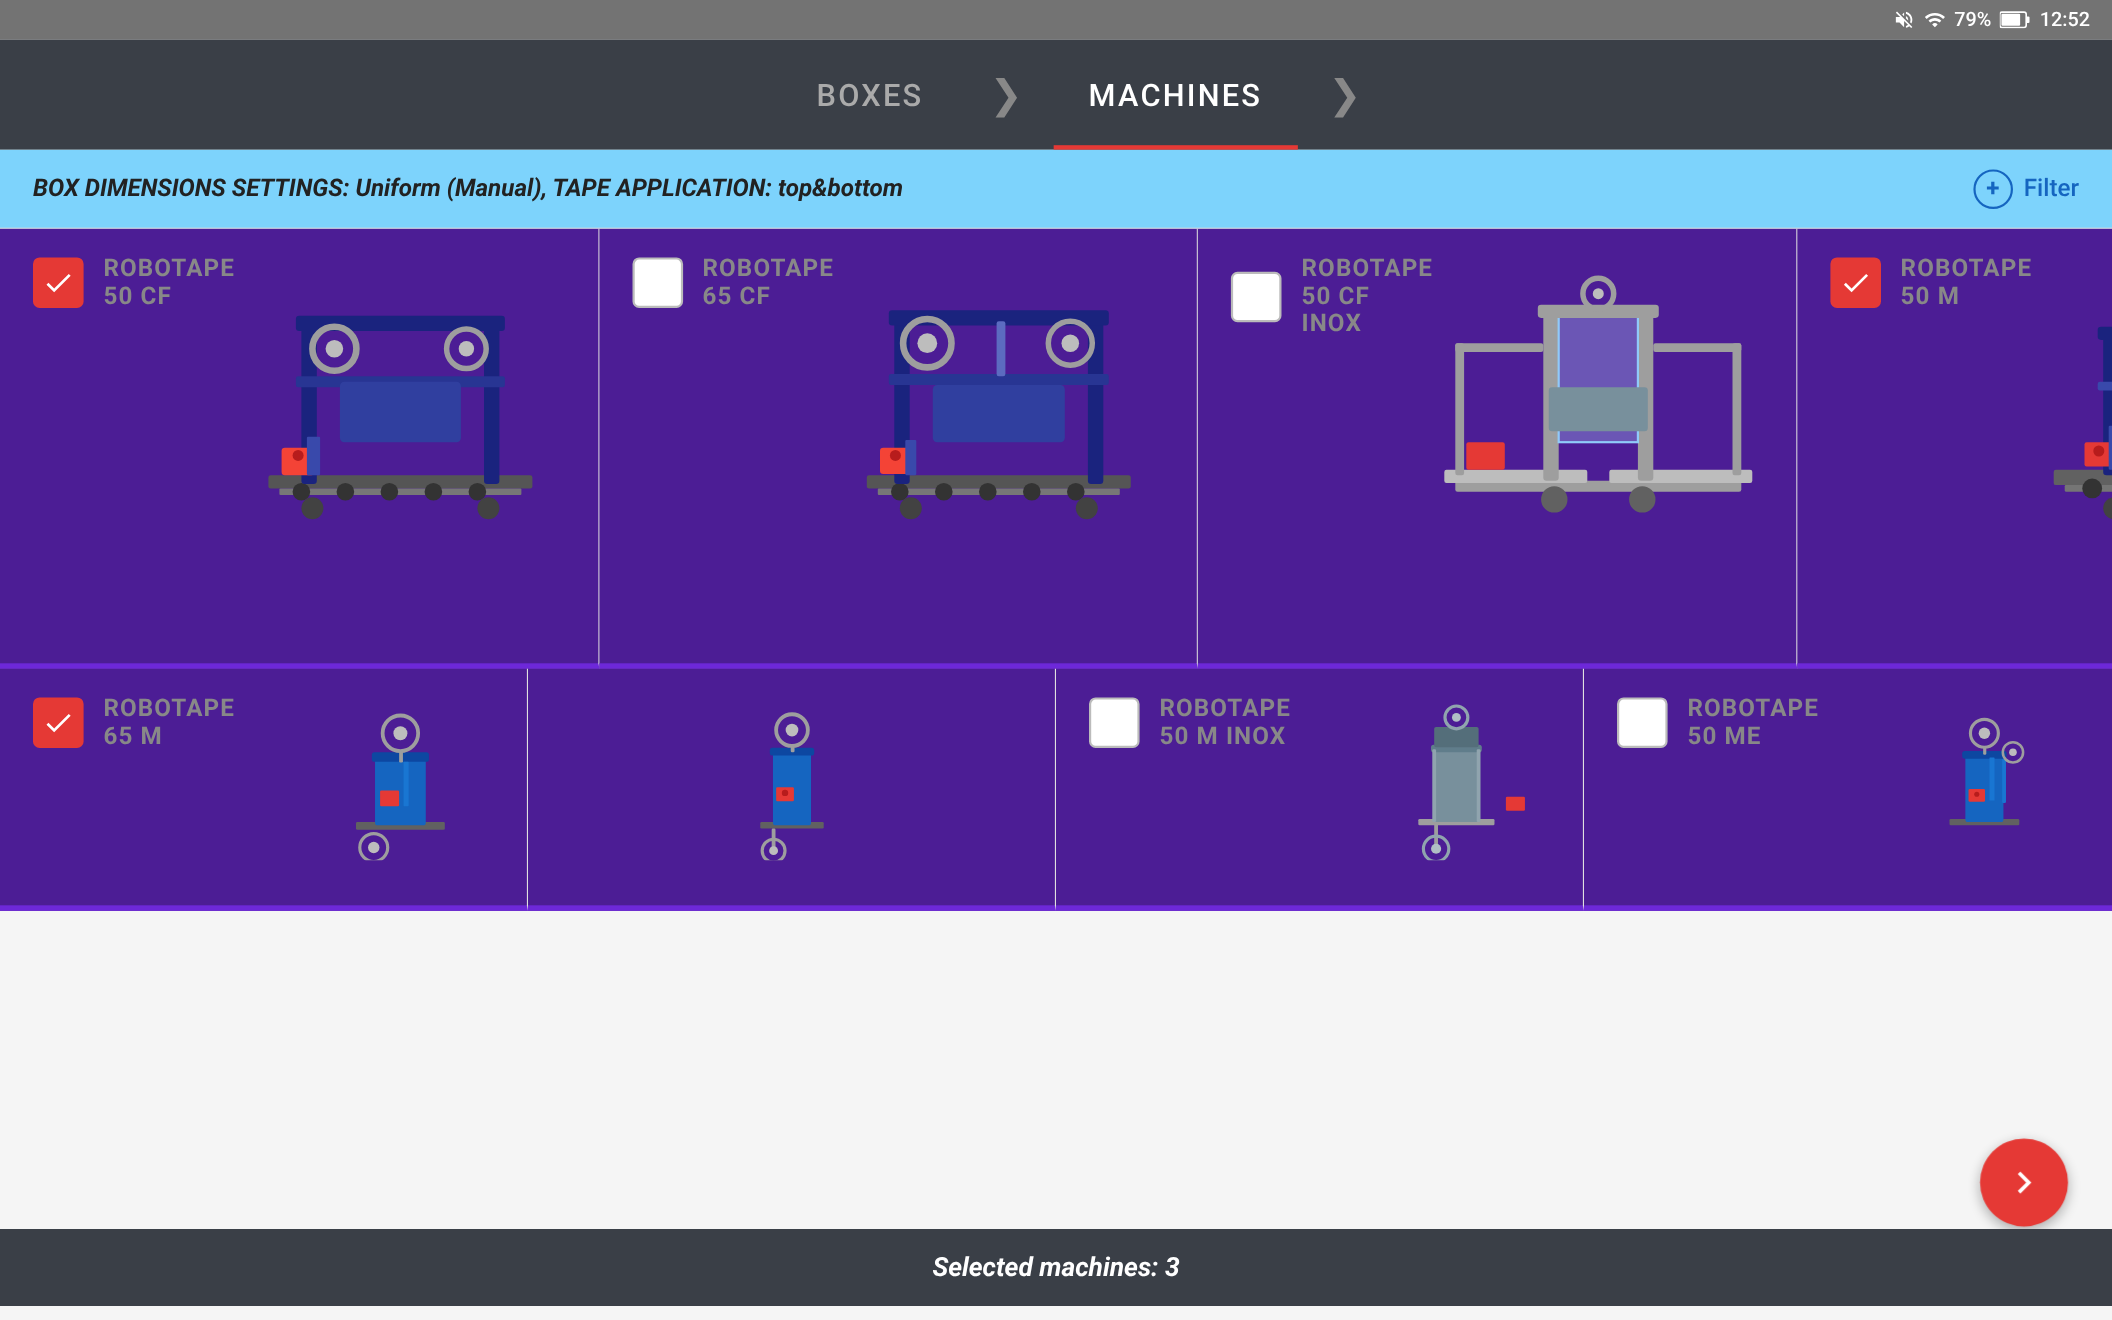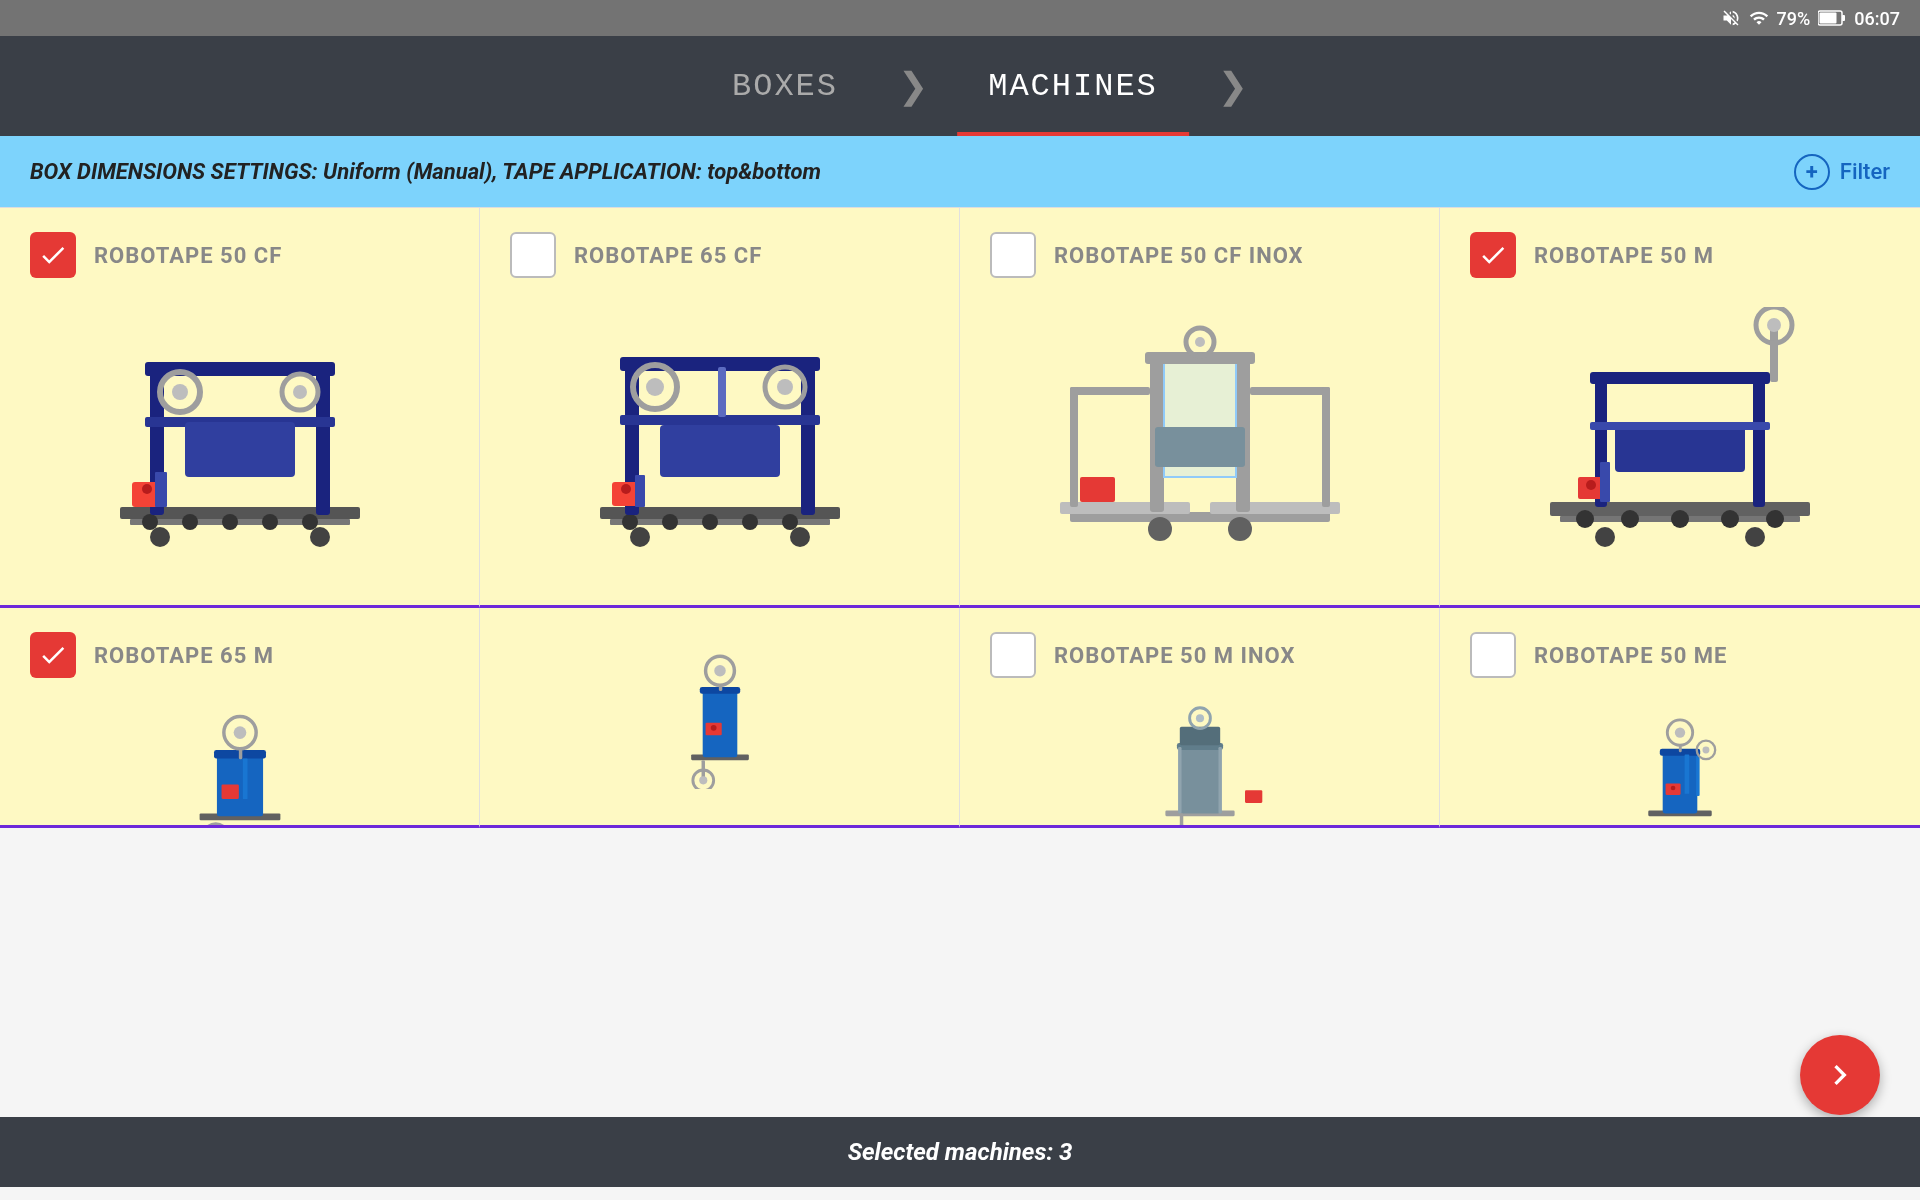--- a/index.html
+++ b/index.html
@@ -43,25 +43,24 @@
       position: relative;
     }
     .nav-item {
       display: flex;
       align-items: center;
       padding: 0 60px;
       height: 100%;
       cursor: pointer;
       position: relative;
       color: #aaa;
-      font-size: 32px;
+      font-size: 28px;
       font-weight: 500;
       letter-spacing: 2px;
       text-transform: uppercase;
-      font-family: Liberation Mono, monospace;
     }
     .nav-item.active {
       color: #fff;
     }
     .nav-item.active::after {
       content: '';
       position: absolute;
       bottom: 0;
       left: 50%;
       transform: translateX(-50%);
@@ -114,25 +113,25 @@
     }
 
     
     .machine-grid {
       display: grid;
       grid-template-columns: repeat(4, 1fr);
       background: #fff;
     }
     .machine-card {
       border-right: 1px solid #e0e0e0;
-      border-bottom: 3px solid #6d28d9;
+      border-bottom: 5px solid #6d28d9;
       padding: 24px 30px 30px 30px;
-      background: #fef9c3;
-      display: flex;
-      flex-direction: column;
+      background: #4c1d95;
+      display: flex;
+      flex-direction: row;
       align-items: flex-start;
       min-height: 400px;
     }
     .machine-card:nth-child(4n) {
       border-right: none;
     }
     .machine-header {
       display: flex;
       align-items: center;
       gap: 18px;
@@ -239,21 +238,21 @@
       </svg>
     <svg width="20" height="20" viewBox="0 0 24 24" fill="#fff">
         <path d="M1 9l2 2c4.97-4.97 13.03-4.97 18 0l2-2C16.93 2.93 7.08 2.93 1 9zm8 8l3 3 3-3a4.237 4.237 0 0 0-6 0zm-4-4l2 2a7.074 7.074 0 0 1 10 0l2-2C15.14 9.14 8.87 9.14 5 13z"></path>
       </svg>
     <span class="status-text">79%</span>
     <svg width="28" height="16" viewBox="0 0 28 16" fill="#fff">
         <rect x="0" y="1" width="24" height="14" rx="2" ry="2" stroke="#fff" stroke-width="1.5" fill="none"></rect>
         <rect x="24" y="5" width="3" height="6" rx="1" fill="#fff"></rect>
         <rect x="1.5" y="2.5" width="17" height="11" rx="1" fill="#fff"></rect>
       </svg>
-    <span class="status-text">06:07</span>
+    <span class="status-text">12:52</span>
   </div>
 </div>
 
 <div class="top-nav">
   <div class="nav-item">
     <span>BOXES</span>
   </div>
   <span class="nav-separator">❯</span>
   <div class="nav-item active">
     <span>MACHINES</span>

